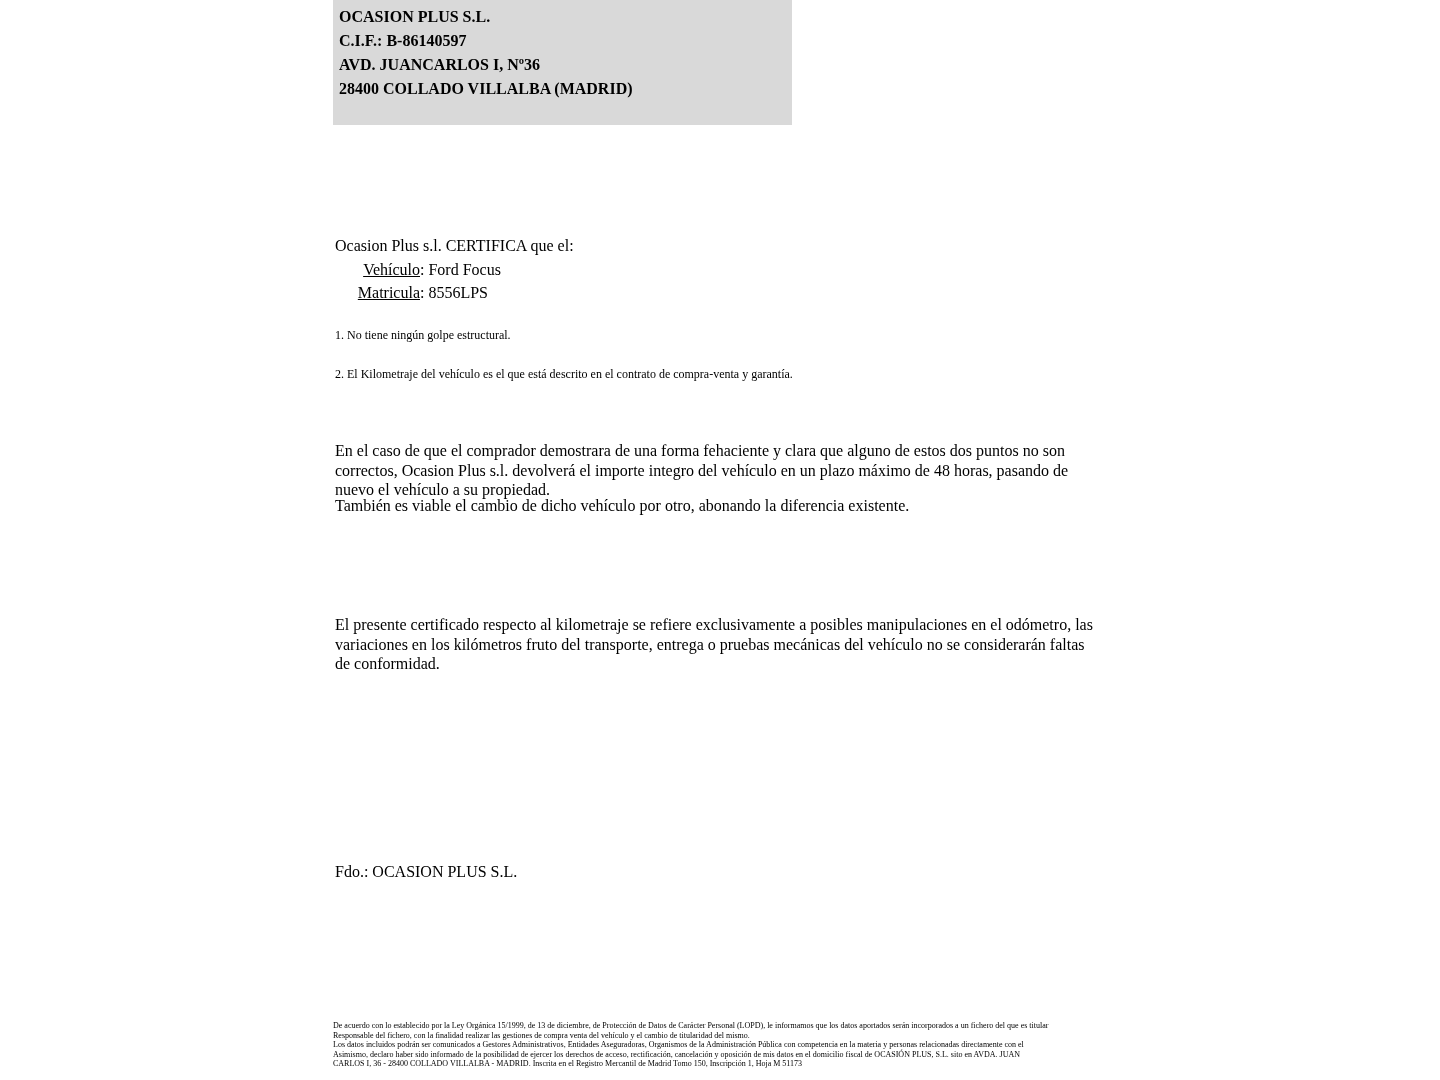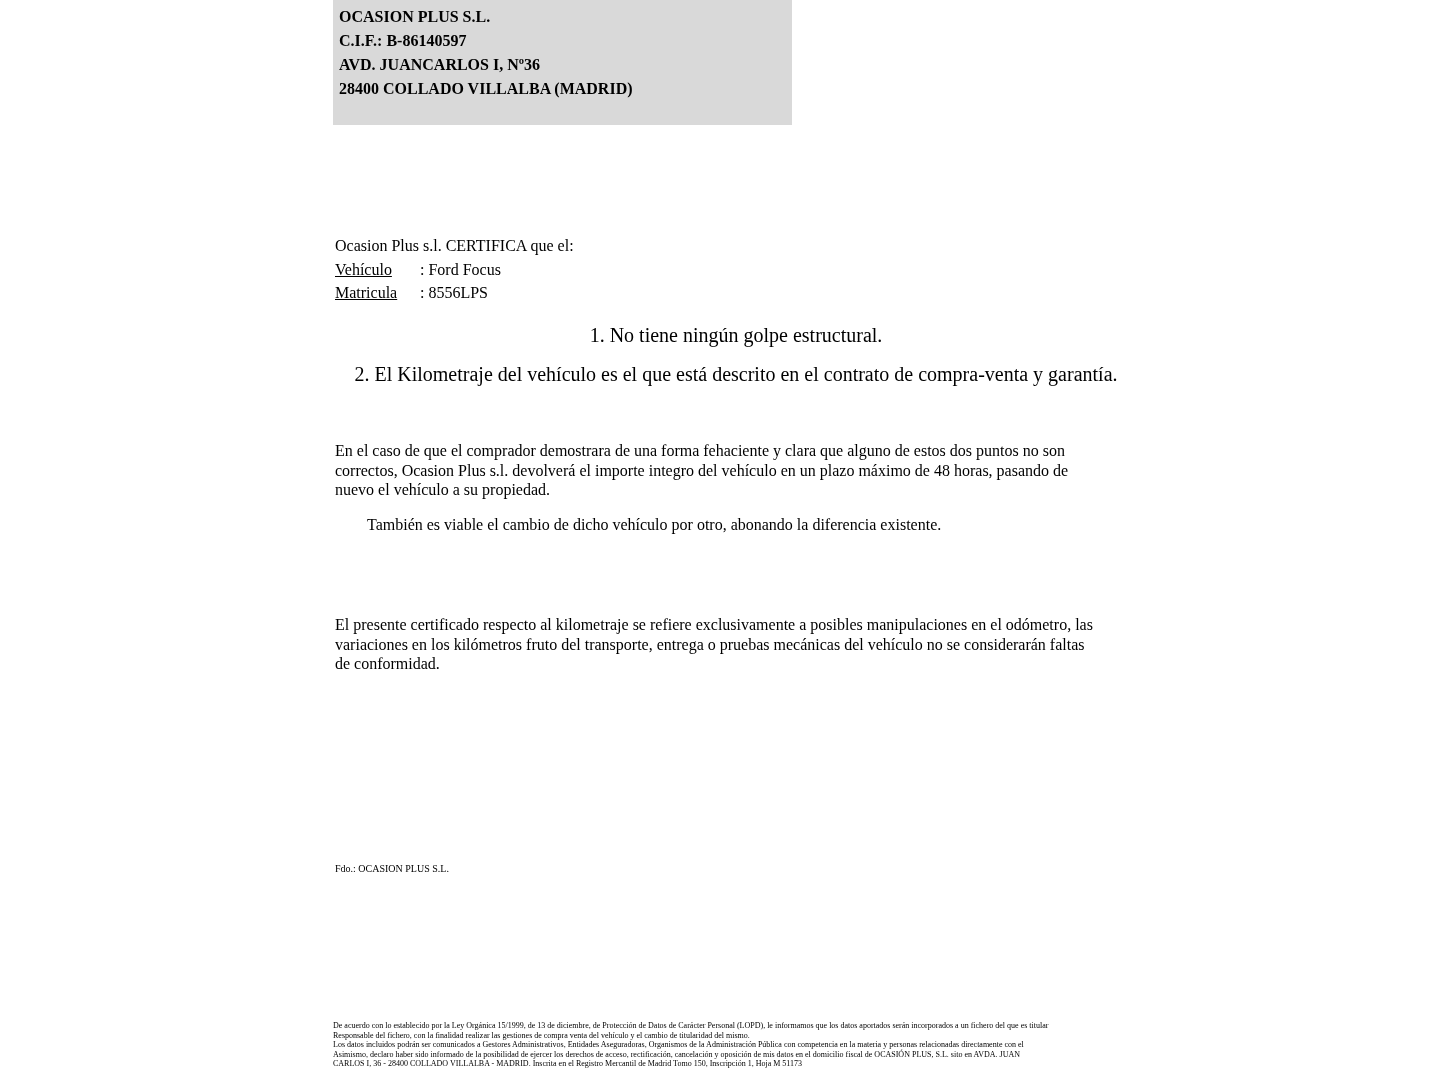--- a/index.html
+++ b/index.html
@@ -40,47 +40,47 @@
     position: absolute;
     left: 335px;
     top: 234px;
     font-size: 16px;
     line-height: 23.5px;
   }
   .field-row .lbl {
     display: inline-block;
     width: 85px;
     text-decoration: underline;
+    text-align: right;
   }
   .point {
     position: absolute;
-    left: 351px;
-    font-size: 20px;
+    left: 335px;
+    font-size: 12px;
     line-height: 19.5px;
     width: 770px;
-    text-align: center;
   }
   .point-1 { top: 326px; }
   .point-2 { top: 365px; }
   .para {
     position: absolute;
     left: 335px;
     width: 768px;
     font-size: 16px;
     line-height: 19.5px;
   }
   .para-1 { top: 441px; }
-  .para-2 { top: 515px; margin-left: 32px; }
+  .para-2 { top: 496px; }
   .para-3 { top: 557px; }
   .para-4 { top: 615px; }
   .signature {
     position: absolute;
     left: 335px;
     top: 863px;
-    font-size: 10px;
+    font-size: 16px;
     text-align: center;
   }
   .legal-footer {
     position: absolute;
     left: 333px;
     top: 1021px;
     width: 790px;
     font-size: 8px;
     line-height: 9.5px;
   }

